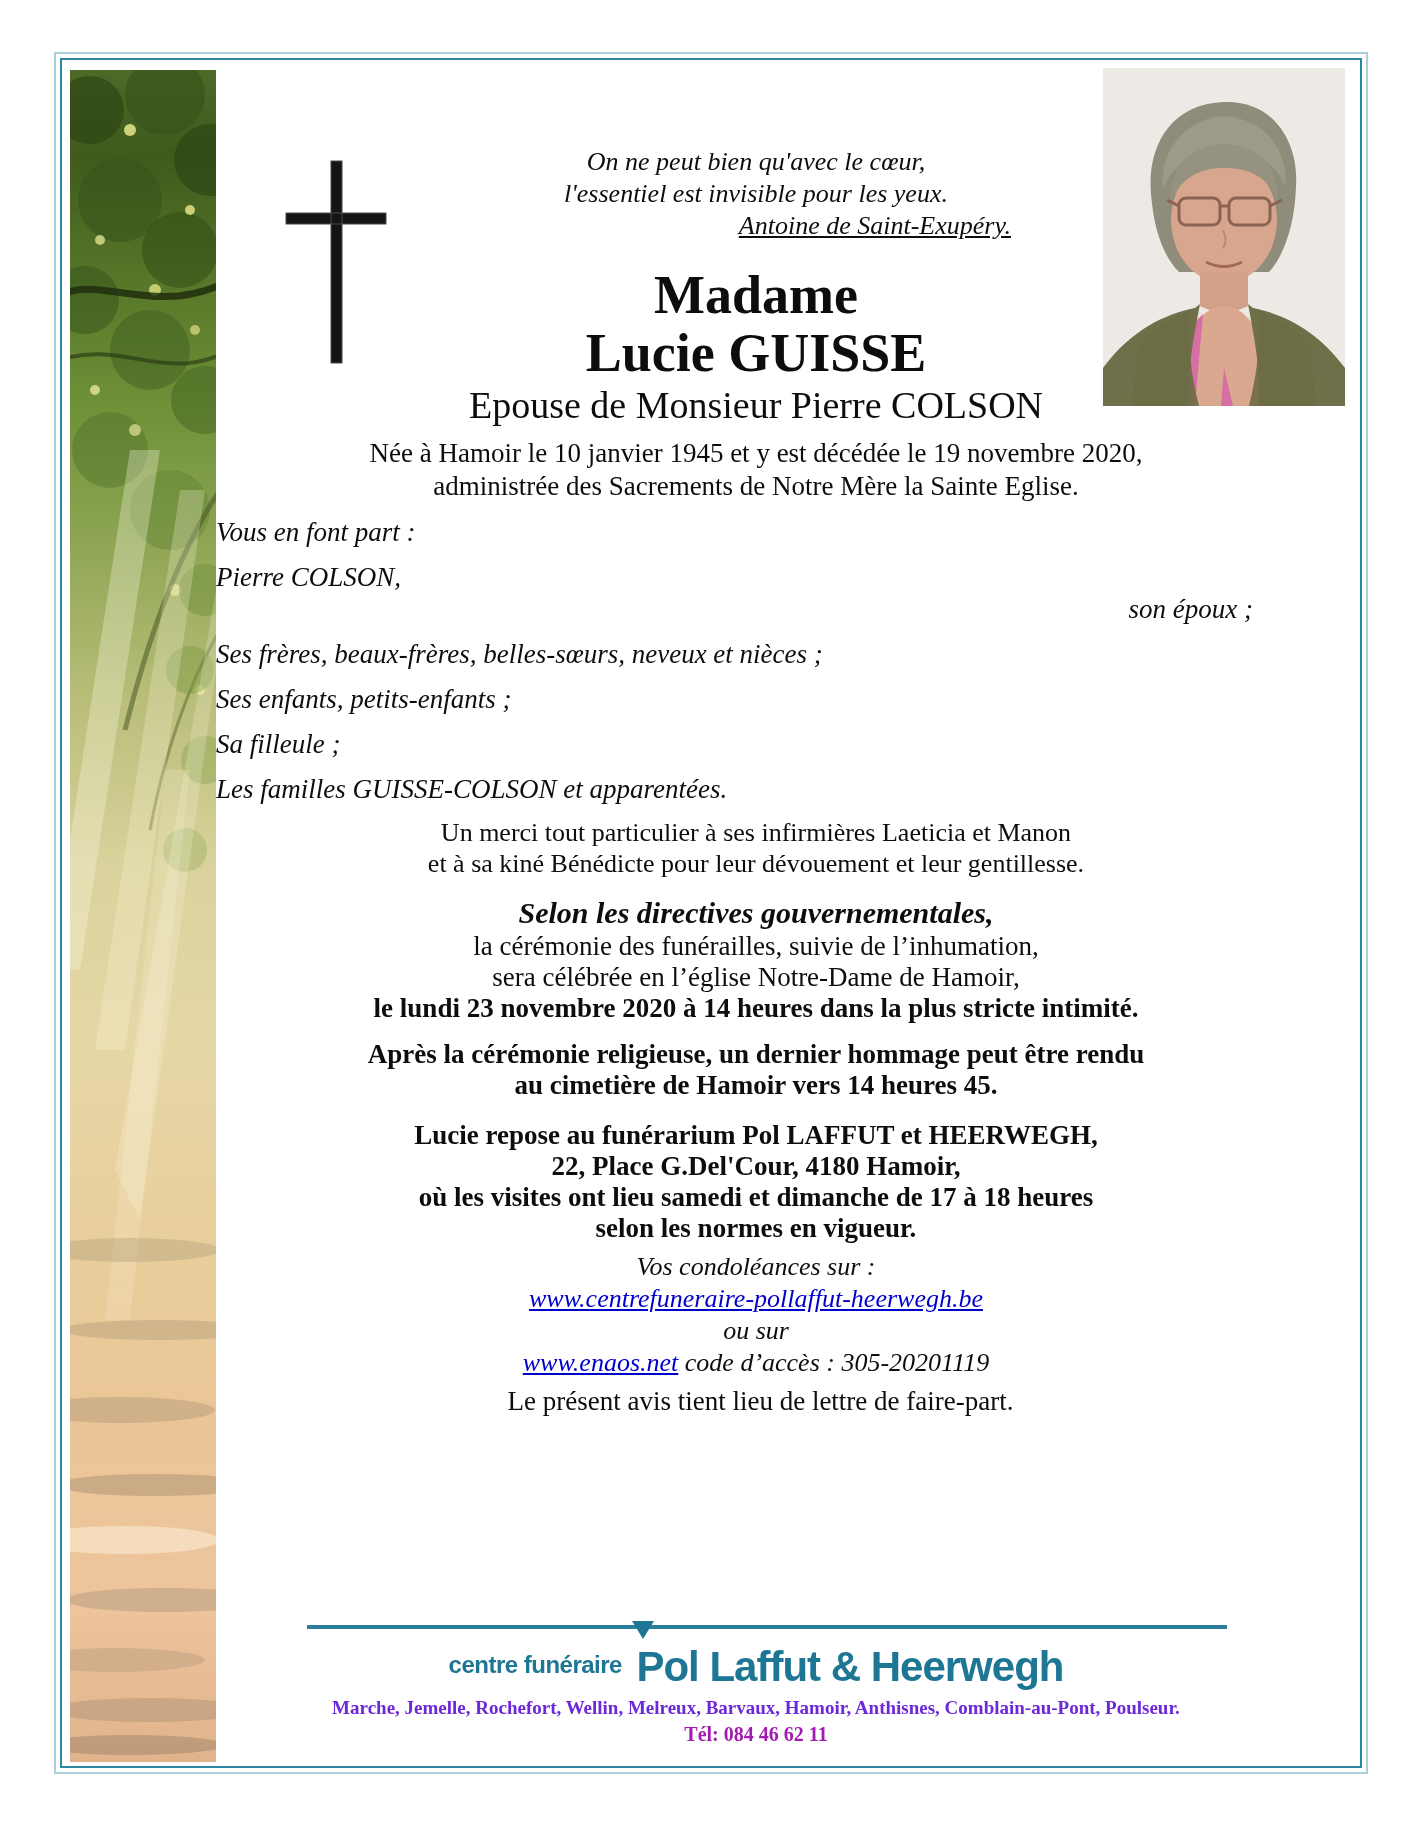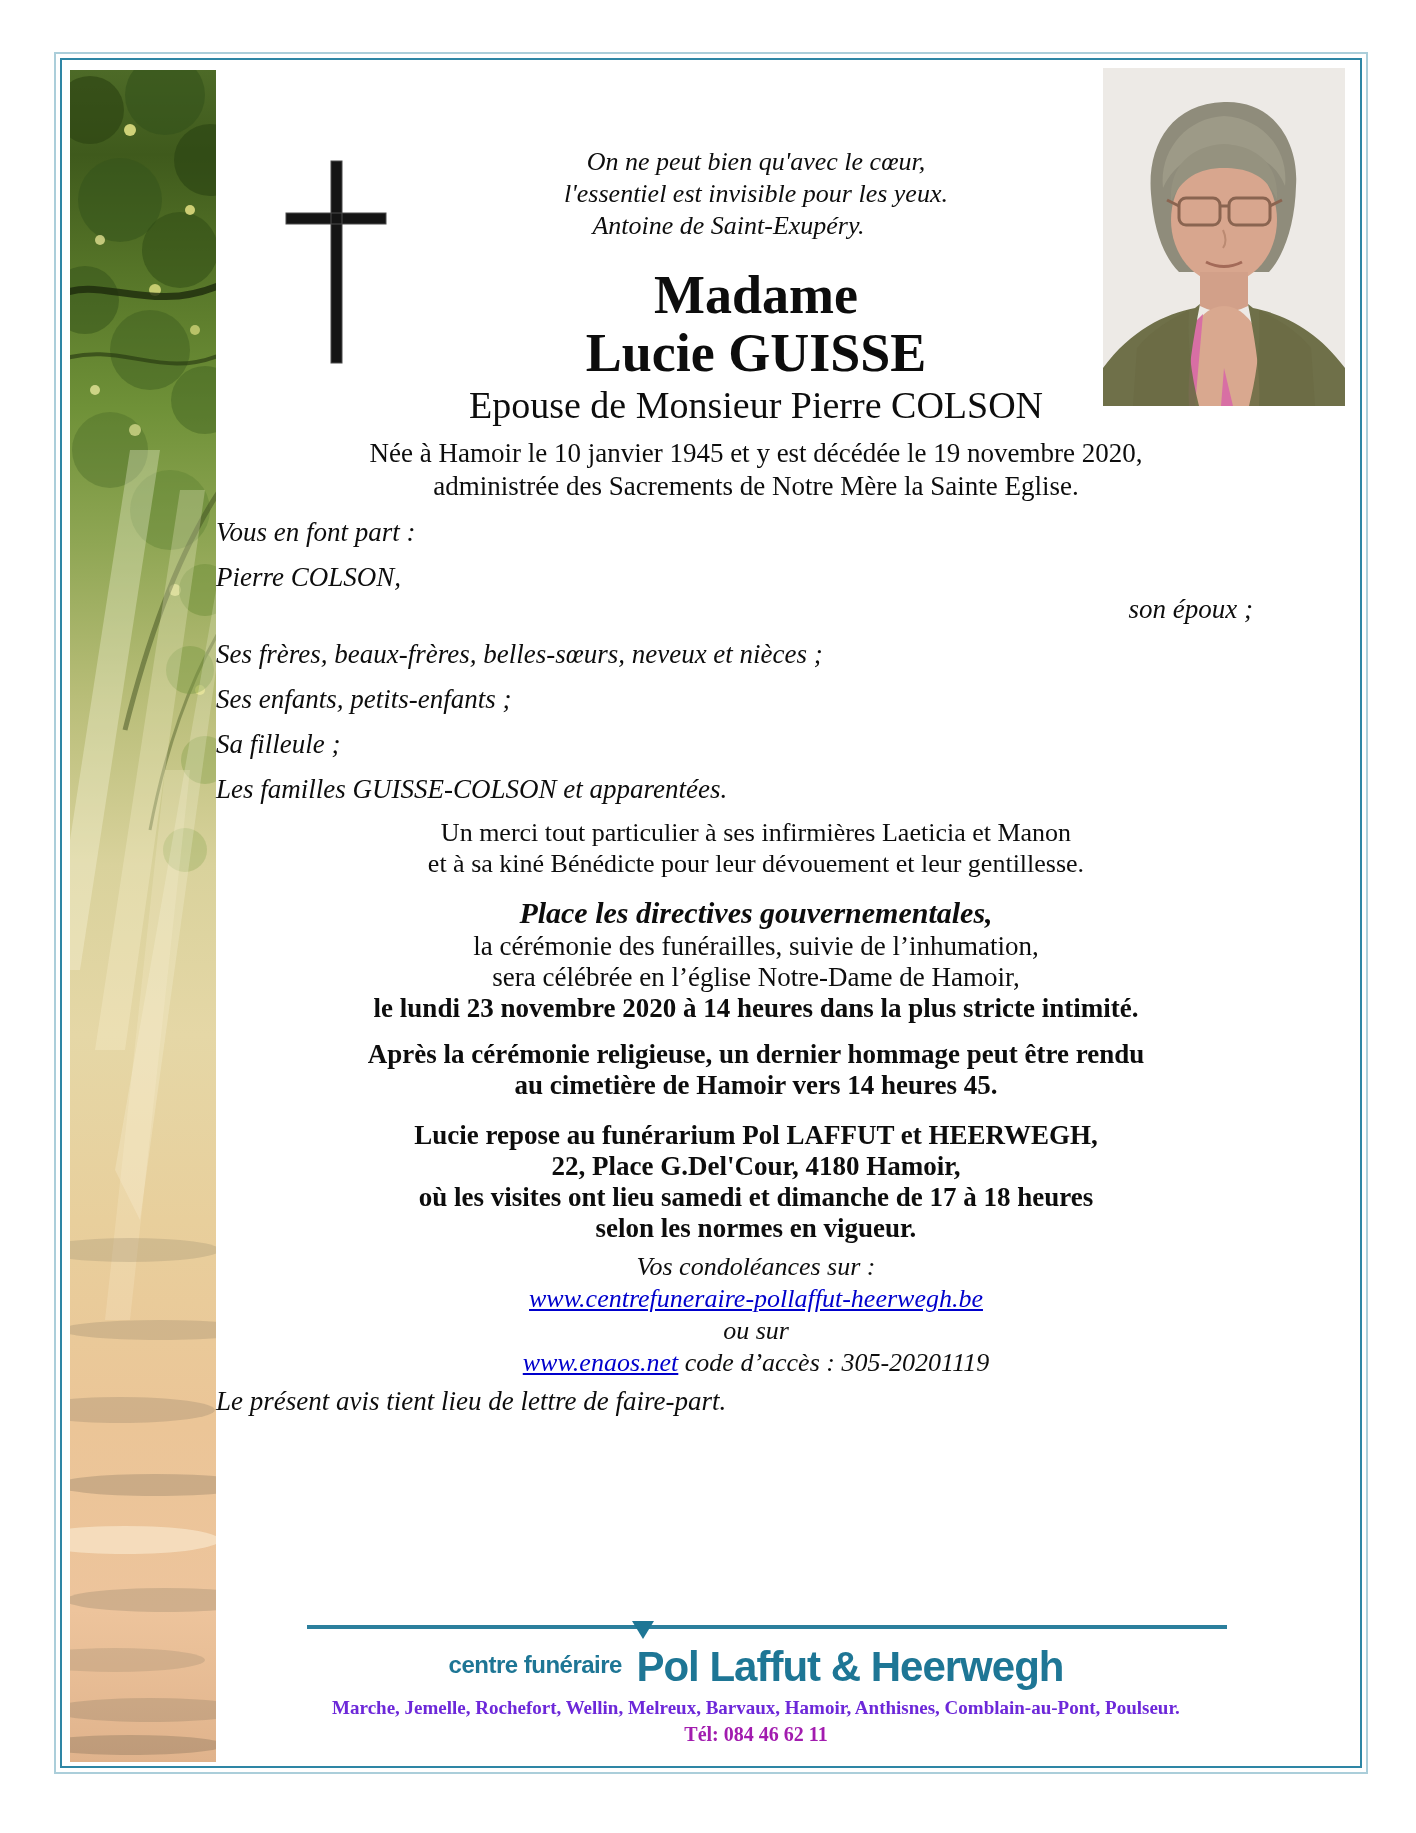--- a/index.html
+++ b/index.html
@@ -14,40 +14,40 @@
     background:#ffffff;
   }
   .strip{position:absolute;left:8px;top:10px;width:146px;height:1692px;overflow:hidden;}
   .strip svg{display:block;width:146px;height:1692px;}
   .portrait{position:absolute;left:1041px;top:8px;width:242px;height:338px;overflow:hidden;}
   .portrait svg{display:block;width:242px;height:338px;}
   .content{position:absolute;left:145px;top:0;right:55px;text-align:center;}
   .cross{position:absolute;left:77px;top:99px;width:104px;height:208px;}
   
   .quote{margin:86px auto 0;font-style:italic;font-size:26px;line-height:32px;width:620px;}
-  .quote .attr{padding-right:55px;}
+  .quote .attr{text-align:right;padding-right:55px;text-decoration:underline;}
   
   .t-madame{font-size:54px;line-height:58px;font-weight:bold;margin:24px 0 0;}
   .t-name{font-size:54px;line-height:58px;font-weight:bold;margin:0;}
   .t-spouse{font-size:38px;line-height:46px;font-weight:normal;margin:0;}
   .birth{font-size:27px;line-height:33px;margin:9px 0 0;}
   
   .family{text-align:left;font-size:27px;line-height:32px;padding-left:9px;}
   .family p{margin:13px 0 0;font-style:italic;}
   .family .role{text-align:right;font-style:italic;padding-right:52px;margin-top:0;}
   
   .thanks{font-size:26px;line-height:31px;margin:12px 0 6px;}
   .directive{font-size:30px;line-height:36px;font-weight:bold;font-style:italic;margin:16px 0 0;}
   .cer{font-size:27px;line-height:31px;margin:0;}
   .cer .b, .b{font-weight:bold;}
   .homage{font-size:27px;line-height:31px;font-weight:bold;margin:15px 0 0;}
   .funerarium{font-size:27px;line-height:31px;font-weight:bold;margin:19px 0 0;}
   .condo{font-size:26px;line-height:32px;font-style:italic;margin:7px 0 0;}
   .condo a{color:#0000cc;text-decoration:underline;cursor:pointer;}
-  .notice{text-align:left;font-size:27px;line-height:32px;margin:6px 0 0;padding-left:9px;font-style:italic;}
+  .notice{text-align:center;font-size:27px;line-height:32px;margin:6px 0 0;padding-left:9px;}
   
   .footer{position:absolute;left:145px;right:55px;top:1565px;text-align:center;}
   .footer-rule{border:none;height:4px;background:#2b7f9d;width:920px;margin:0 0 0 100px;}
   .brand-row{margin-top:14px;white-space:nowrap;color:#1e7695;
     font-family:"Liberation Sans","DejaVu Sans",sans-serif;}
   .brand-prefix{font-size:24px;font-weight:600;vertical-align:8px;letter-spacing:-0.5px;}
   .brand-wrap{position:relative;display:inline-block;margin-left:10px;}
   .brand-triangle{position:absolute;left:-4px;top:-22px;width:0;height:0;
     border-left:11px solid transparent;border-right:11px solid transparent;
     border-top:18px solid #1e7695;}
@@ -192,21 +192,21 @@
       <p class="role">son époux ;</p>
       <p>Ses frères, beaux-frères, belles-sœurs, neveux et nièces ;</p>
       <p>Ses enfants, petits-enfants ;</p>
       <p>Sa filleule ;</p>
       <p>Les familles GUISSE-COLSON et apparentées.</p>
     </div>
 
     <p class="thanks"><span>Un merci tout particulier à ses infirmières Laeticia et Manon</span><br>
     <span>et à sa kiné Bénédicte pour leur dévouement et leur gentillesse.</span></p>
 
-    <p class="directive">Place les directives gouvernementales,</p>
+    <p class="directive">Selon les directives gouvernementales,</p>
     <p class="cer"><span>la cérémonie des funérailles, suivie de l’inhumation,</span><br>
     <span>sera célébrée en l’église Notre-Dame de Hamoir,</span><br>
     <span class="b">le lundi 23 novembre 2020 à 14 heures dans la plus stricte intimité.</span></p>
 
     <p class="homage"><span>Après la cérémonie religieuse, un dernier hommage peut être rendu</span><br>
     <span>au cimetière de Hamoir vers 14 heures 45.</span></p>
 
     <p class="funerarium"><span>Lucie repose au funérarium Pol LAFFUT et HEERWEGH,</span><br>
     <span>22, Place G.Del'Cour, 4180 Hamoir,</span><br>
     <span>où les visites ont lieu samedi et dimanche de 17 à 18 heures</span><br>

